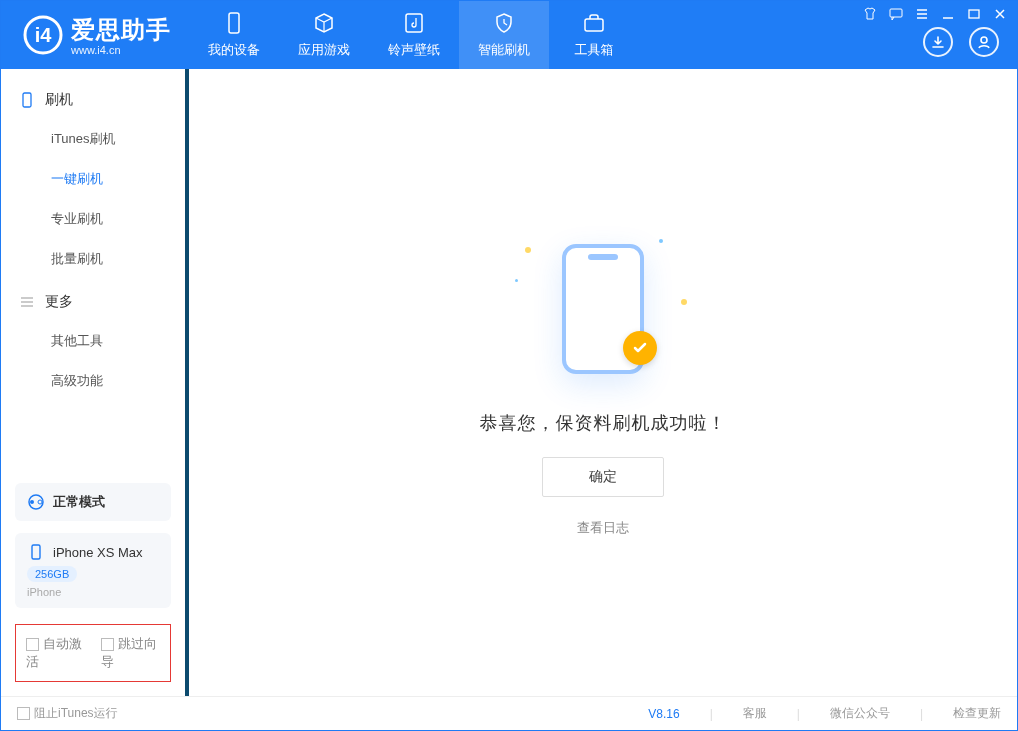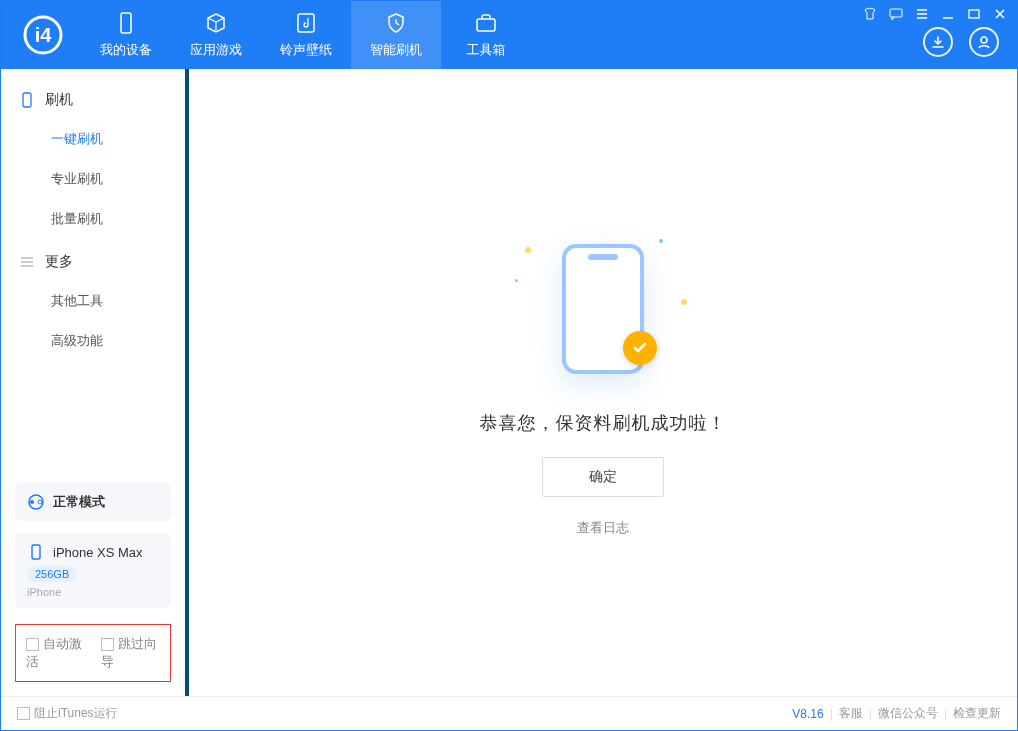--- a/index.html
+++ b/index.html
@@ -40,35 +40,39 @@
   .phone { width: 82px; height: 130px; border: 4px solid #9bc6ff; border-radius: 14px; background: #fff; box-shadow: 0 10px 30px rgba(30,120,250,.15); position: relative; }
   .phone:before { content:""; position:absolute; top:6px; left:50%; transform:translateX(-50%); width:30px; height:6px; background:#9bc6ff; border-radius:3px; }
   .badge { position: absolute; right: 36px; bottom: 24px; width: 34px; height: 34px; background: #ffb300; border-radius: 50%; display: flex; align-items: center; justify-content: center; box-shadow: 0 2px 6px rgba(0,0,0,.15); }
   .dot { position:absolute; border-radius:50%; }
   .message { font-size: 18px; color: #333; letter-spacing: 1px; }
   .btn { border: 1px solid #ddd; background: #fff; padding: 10px 46px; font-size: 14px; color: #444; cursor: pointer; border-radius: 2px; }
   .link { font-size: 13px; color: #888; cursor: pointer; }
   
   .footer { height: 34px; border-top: 1px solid #eee; display: flex; align-items: center; padding: 12px 16px; font-size: 12px; color: #999; gap: 8px; }
   .footer .sep { color: #ddd; margin: 0 6px; }
-  .footer .right { margin-left: auto; display: flex; align-items: center; gap: 0; }
+  .footer .right { margin-left: auto; display: flex; align-items: center; gap: 24px; }
   .footer .version { color: #1f7bf4; }
   .footer .flink { cursor: pointer; }
 </style>
 </head>
 <body>
 
 <div class="window">
 
   <div class="header">
     <div class="logo">
       <svg width="40" height="40" viewBox="0 0 40 40">
         <circle cx="20" cy="20" r="18" fill="none" stroke="#fff" stroke-width="3"></circle>
         <text x="20" y="27" font-size="20" font-weight="bold" fill="#fff" text-anchor="middle">i4</text>
       </svg>
+      <div class="logo-text">
+        <span class="logo-title">爱思助手</span>
+        <span class="logo-sub">www.i4.cn</span>
+      </div>
     </div>
 
     <div class="tabs">
       <div class="tab">
         <svg width="24" height="24">
             <rect x="7" y="2" width="10" height="20" rx="2" fill="none" stroke="#fff" stroke-width="1.5"></rect>
           </svg>
         <span>我的设备</span>
       </div>
       <div class="tab">
@@ -154,20 +158,21 @@
 
     <div class="sidebar">
 
       <div class="side-section">
         <div class="side-head">
           <svg width="16" height="16">
               <rect x="4" y="1" width="8" height="14" rx="1.5" fill="none" stroke="#1f7bf4" stroke-width="1.3"></rect>
             </svg>
           <span>刷机</span>
         </div>
+        <div class="side-item">iTunes刷机</div>
         <div class="side-item active">一键刷机</div>
         <div class="side-item">专业刷机</div>
         <div class="side-item">批量刷机</div>
       </div>
 
       <div class="side-section">
         <div class="side-head">
           <svg width="16" height="16">
               <path d="M2 4h12M2 8h12M2 12h12" stroke="#bbb" stroke-width="1.5"></path>
             </svg>

